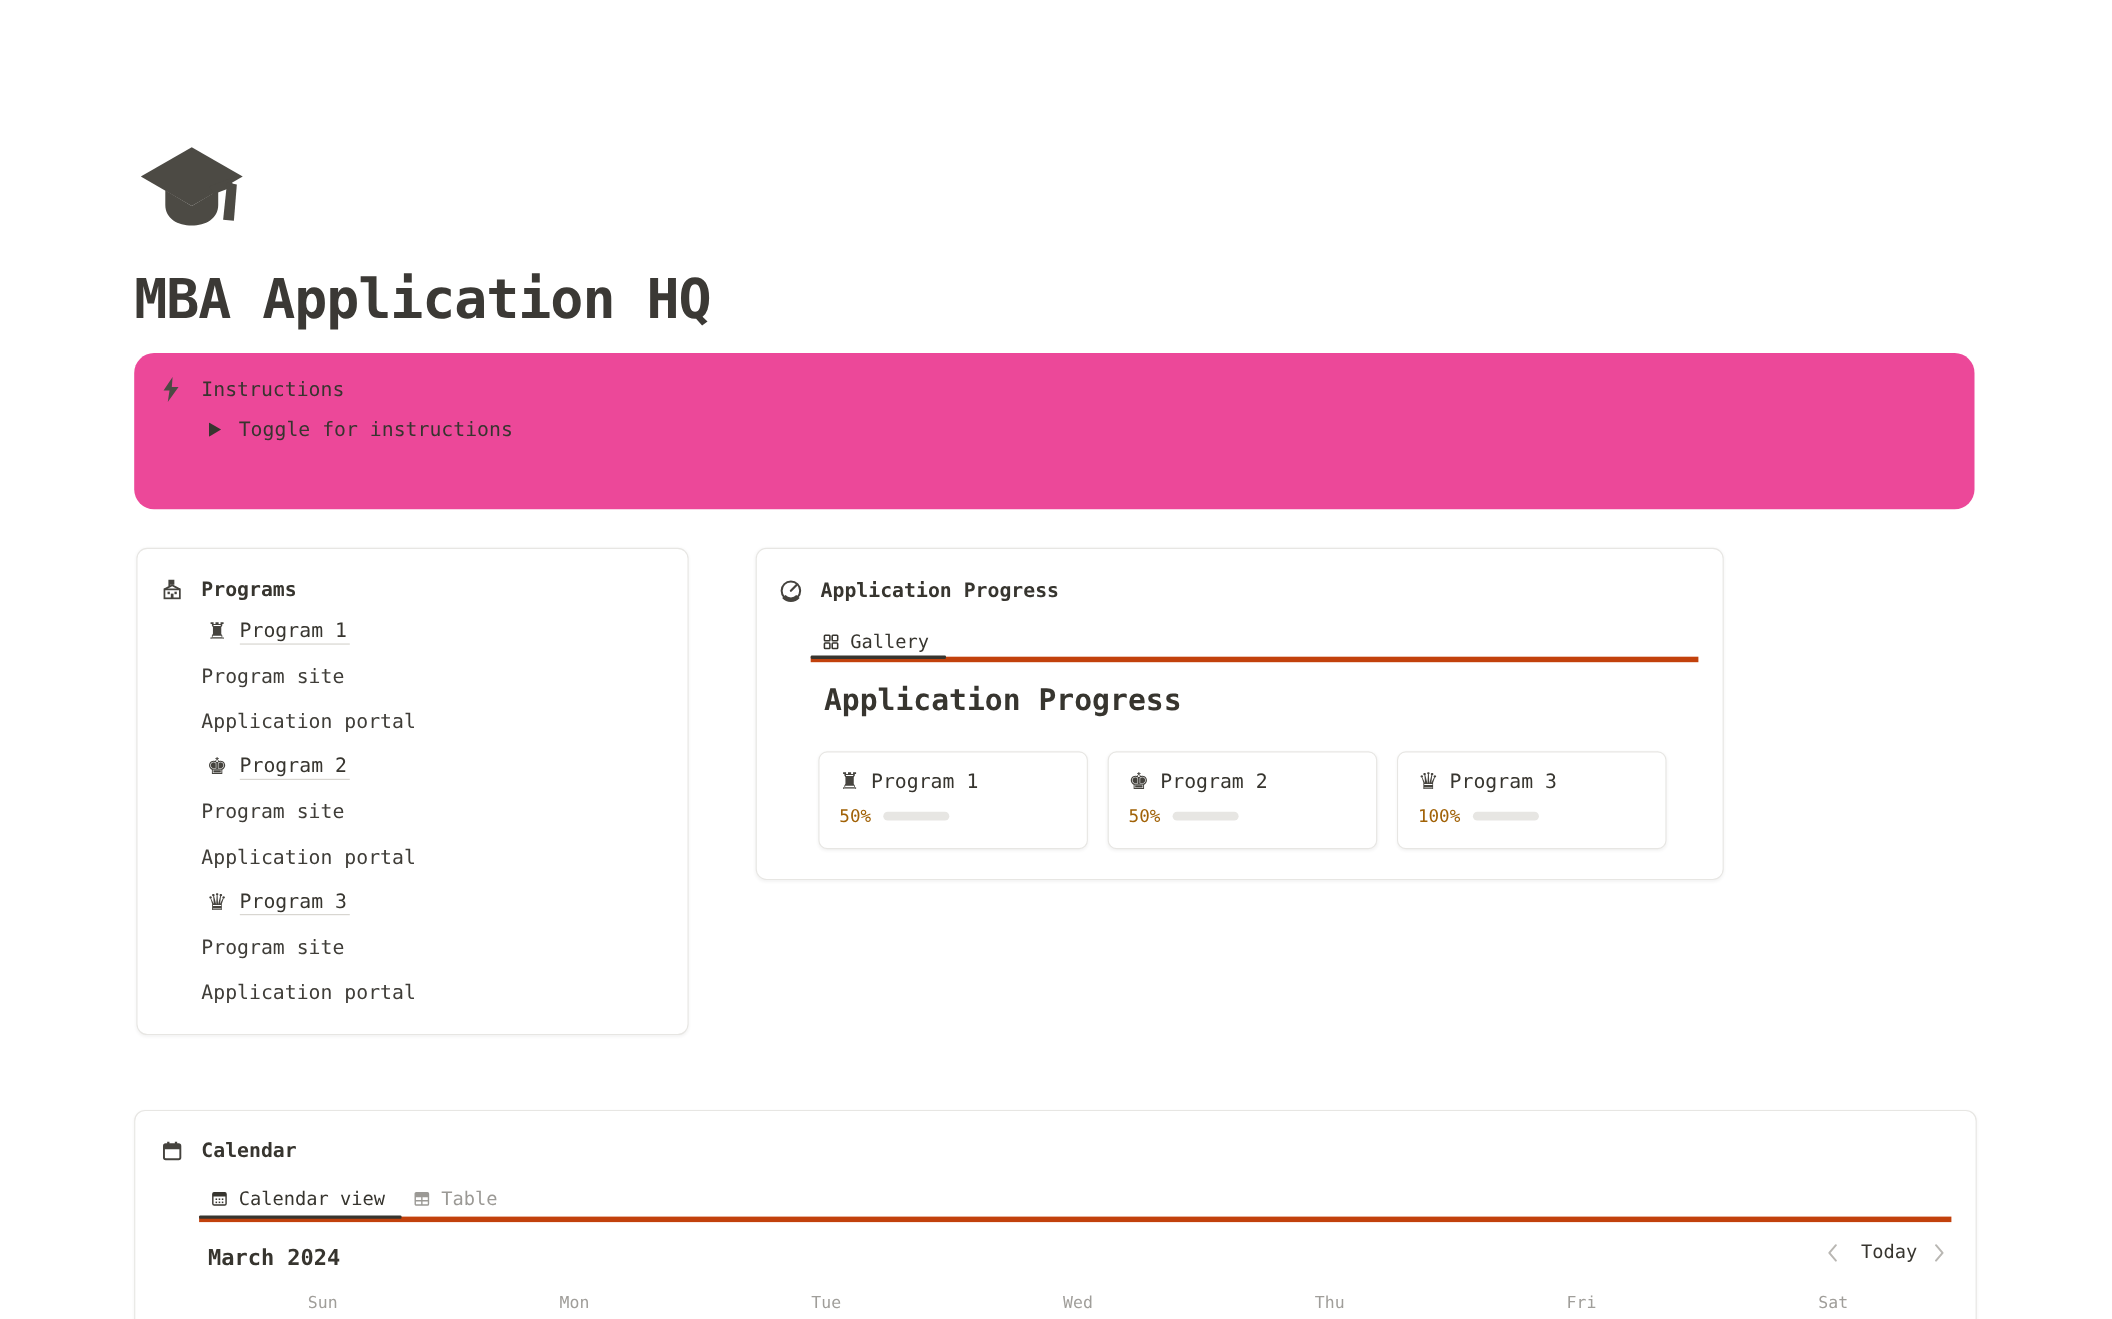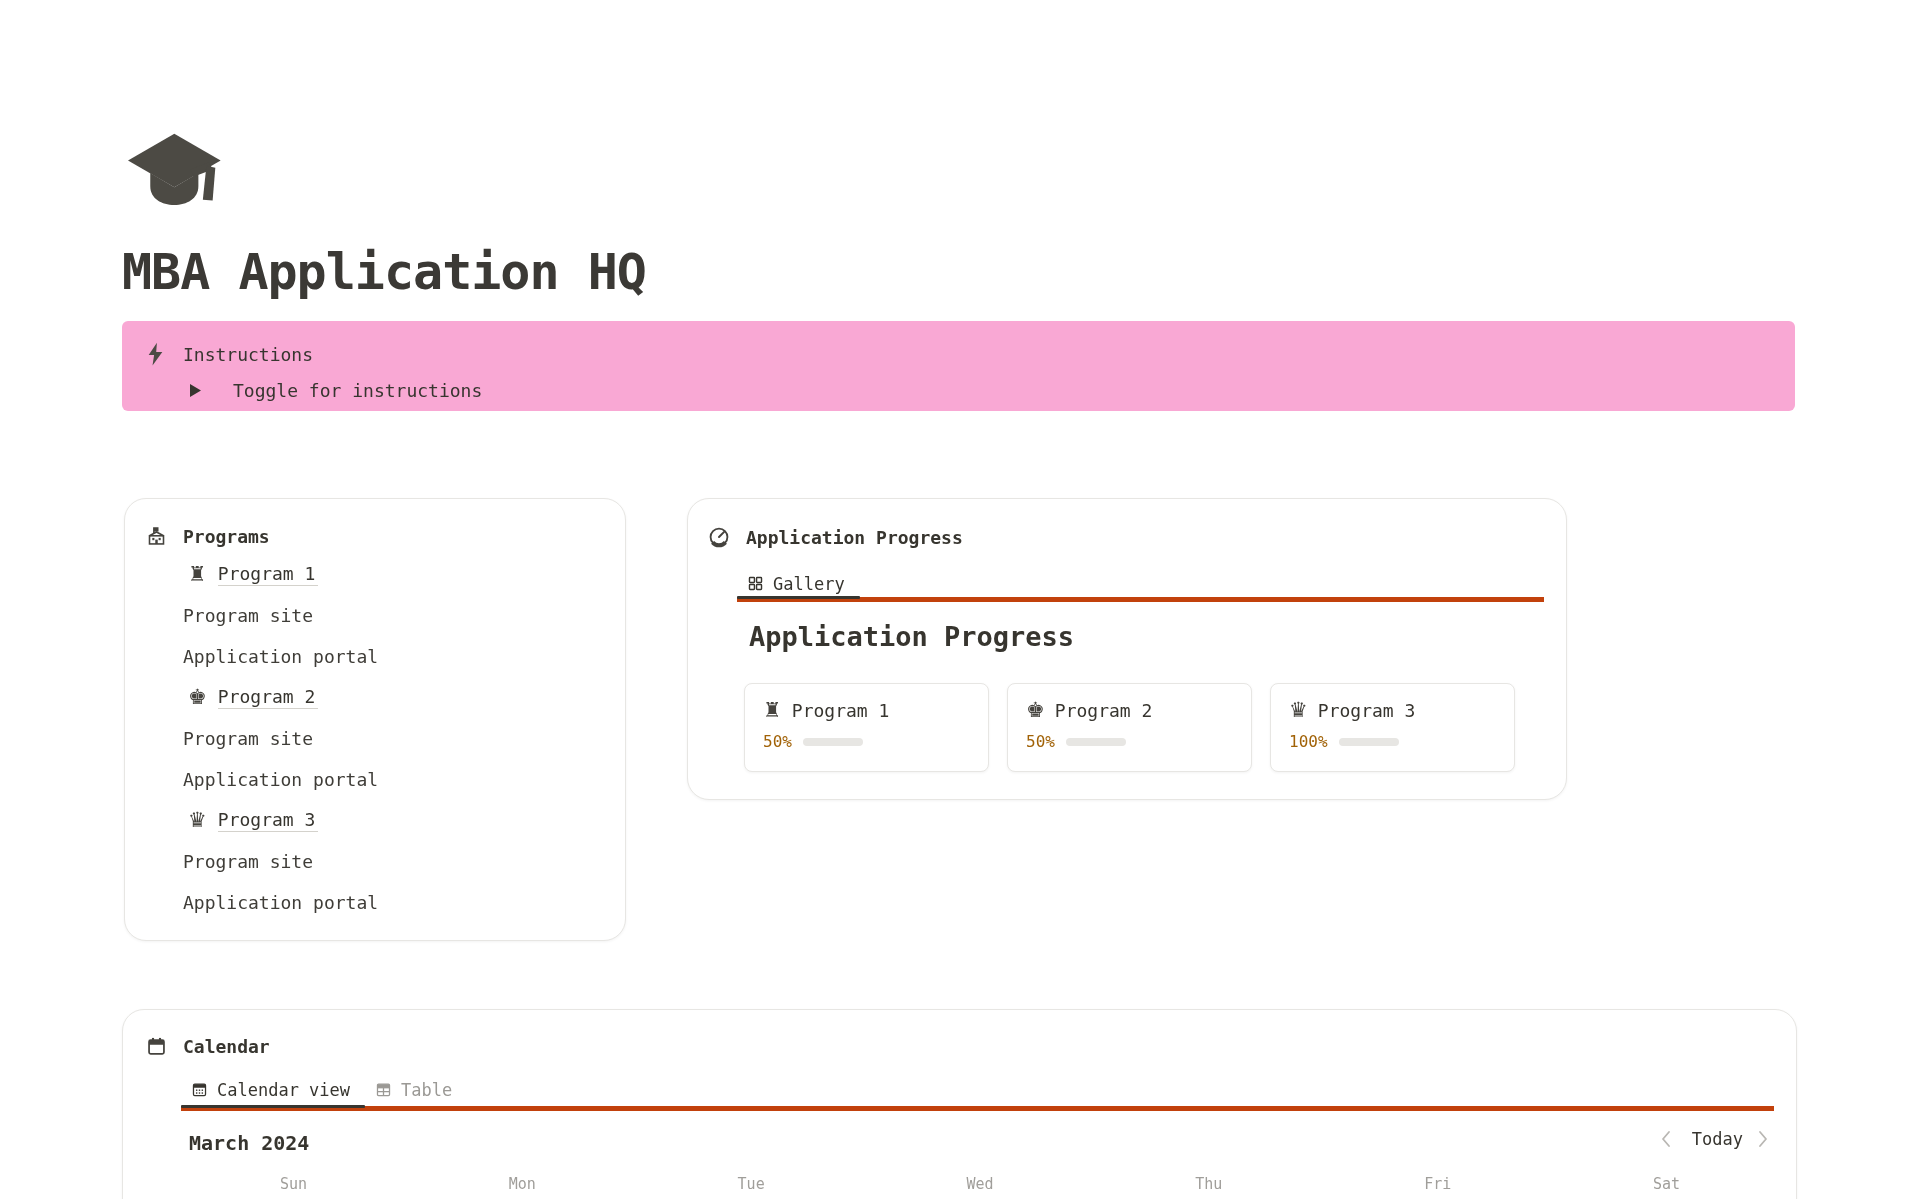--- a/index.html
+++ b/index.html
@@ -12,33 +12,33 @@
 
   
   .page-icon { position:absolute; left:128px; top:131px; width:98px; height:84px; color:#4c4a44; }
   .page-title {
     position:absolute; left:122px; top:243px; font-size:50px; font-weight:bold;
     color:#3b3935; letter-spacing:-1px; white-space:nowrap;
   }
 
   
   .callout {
-    position:absolute; left:122px; top:321px; width:1673px; height:90px;
-    background:#f9a8d4; border-radius:6px;
+    position:absolute; left:122px; top:321px; width:1673px; height:142px;
+    background:#ec4899; border-radius:18px;
   }
   .callout-head { position:absolute; left:23px; top:20px; display:flex; align-items:center; gap:17px; }
   .callout-head .bolt { width:21px; height:26px; color:#4c4a44; display:inline-flex; }
   .callout-head .ctitle { font-size:18px; color:#37352f; }
-  .callout-toggle { position:absolute; left:68px; top:59px; display:flex; align-items:center; gap:32px; cursor:pointer; }
+  .callout-toggle { position:absolute; left:68px; top:59px; display:flex; align-items:center; gap:16px; cursor:pointer; }
   .callout-toggle .tri { width:11px; height:13px; display:inline-flex; color:#37352f; }
   .callout-toggle .tlabel { font-size:18px; color:#37352f; }
 
   
   .card {
-    position:absolute; background:#fff; border:1px solid #e7e6e3; border-radius:22px;
+    position:absolute; background:#fff; border:1px solid #e7e6e3; border-radius:10px;
     box-shadow:0 1px 3px rgba(20,20,20,0.05);
   }
   .card-head { position:absolute; display:flex; align-items:center; gap:16px; }
   .card-head .hicon { display:inline-flex; color:#45433e; }
   .card-head .htitle { font-size:18px; font-weight:bold; color:#37352f; white-space:nowrap; }
 
   
   .programs-card { left:124px; top:498px; width:502px; height:443px; }
   .programs-card .card-head { left:21px; top:27px; }
   .prog-rows { position:absolute; left:0; top:55px; width:100%; }

